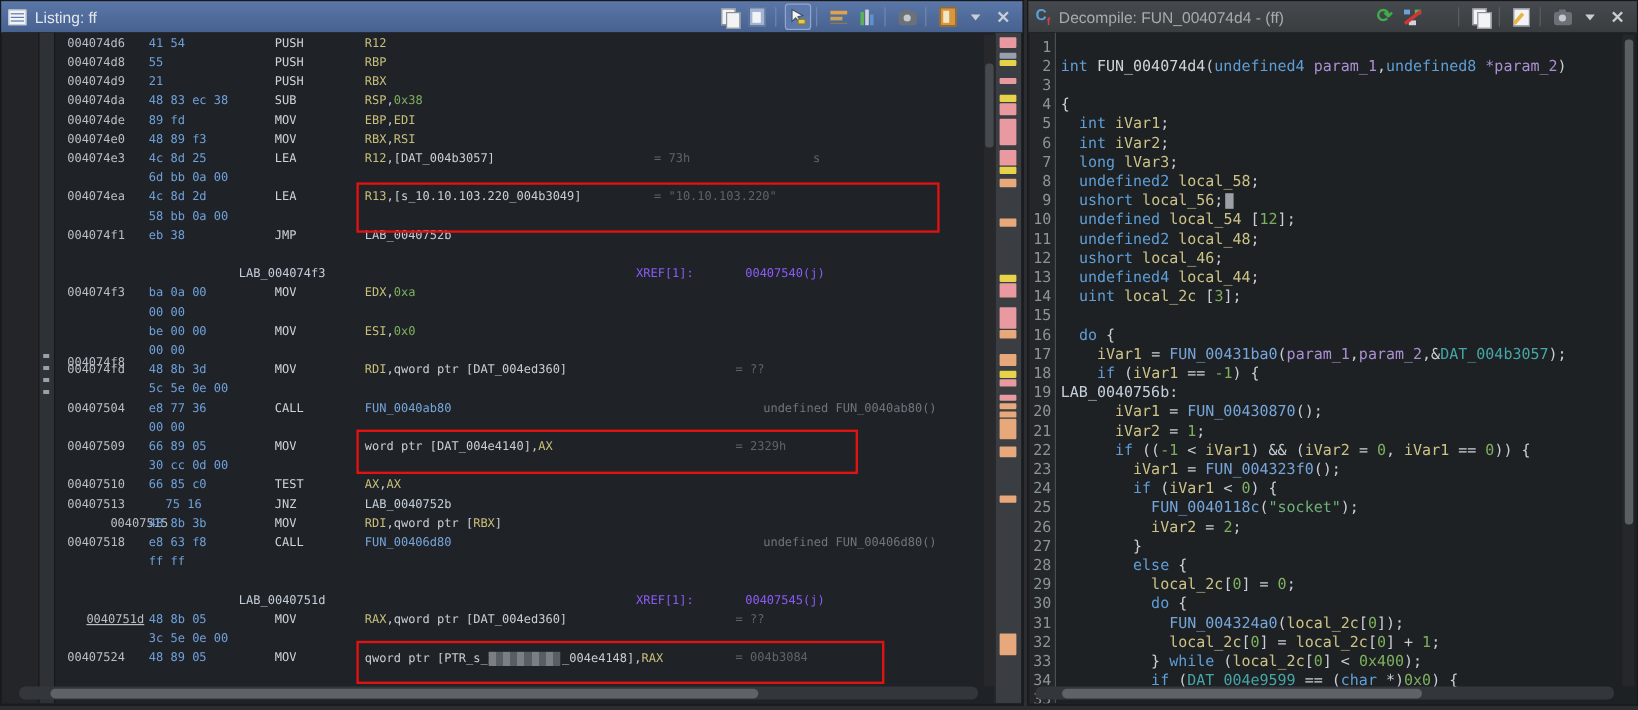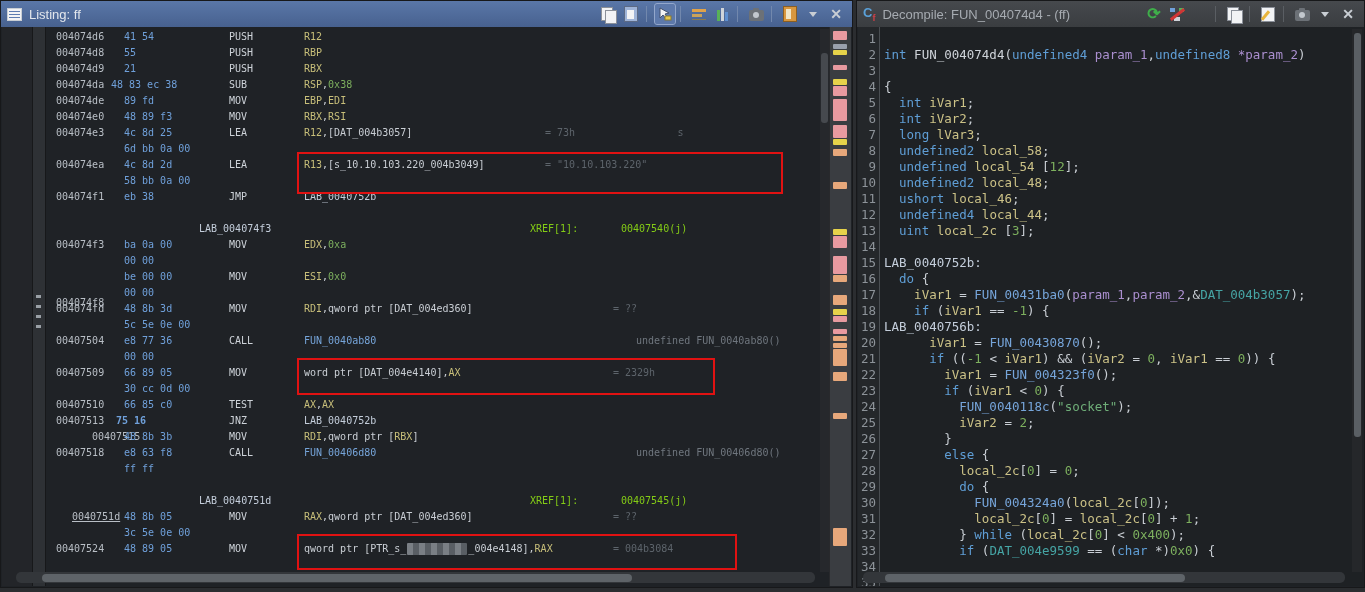--- a/index.html
+++ b/index.html
@@ -66,21 +66,21 @@
   #left-margin{position:absolute;left:0;top:0;bottom:0;width:30px;background:#232529;border-right:1px solid #17181a;}
   #left-splitter{position:absolute;left:31px;top:0;bottom:0;width:12px;background:#2e3135;border-right:1px solid #17181a;}
   #splitter-dots{position:absolute;left:3px;top:268px;width:5px;height:34px;
      background:repeating-linear-gradient(#9aa0a6 0 3px,transparent 3px 10px);}
   #listing{position:absolute;left:54px;top:4px;right:34px;font-family:"DejaVu Sans Mono",monospace;font-size:10px;}
   .lst-line{position:relative;height:16px;}
   .pos{position:absolute;top:0;white-space:pre;}
   .t-a{color:#b9bfc6;} .t-b{color:#6fa0da;} .t-m{color:#ced3d9;}
   .t-r{color:#c8bf7a;} .t-n{color:#7db05e;} .t-p{color:#c9ced4;}
   .t-l{color:#c4cedb;} .t-f{color:#76a5da;} .t-c{color:#5d646b;}
-  .t-u{color:#6f767e;} .t-x{color:#84cc16;}
+  .t-u{color:#6f767e;} .t-x{color:#8b5cf6;}
   .t-cen{display:inline-block;width:60px;height:12px;vertical-align:middle;margin:0 1px;border-radius:1px;
      background:repeating-linear-gradient(90deg,#7a7f85 0 6px,#595e64 6px 12px),
                 repeating-linear-gradient(rgba(255,255,255,.18) 0 4px,rgba(0,0,0,.22) 4px 8px);}
 
   
   #lst-vscroll{position:absolute;right:22px;top:2px;bottom:14px;width:9px;background:#26282c;}
   #lst-vthumb{position:absolute;left:1px;top:24px;width:7px;height:70px;background:#46494e;border-radius:3px;}
   #marker-bar{position:absolute;right:0;top:0;bottom:0;width:21px;background:#3a3d41;border-left:1px solid #28292c;}
   .mk{position:absolute;left:3px;width:14px;border-radius:1px;}
   .mk-pink{background:#e89aa0;} .mk-yellow{background:#e6d34a;} .mk-orange{background:#e7a87b;} .mk-gray{background:#99a0ad;}
@@ -176,21 +176,21 @@
           <span class="pos " style="left: 248px;"><span class="t-r">RBP</span></span>
         </div>
         <div class="lst-line">
           <span class="pos t-a" style="left: 0px;">004074d9</span>
           <span class="pos t-b" style="left: 68px;">21</span>
           <span class="pos t-m" style="left: 173px;">PUSH</span>
           <span class="pos " style="left: 248px;"><span class="t-r">RBX</span></span>
         </div>
         <div class="lst-line">
           <span class="pos t-a" style="left: 0px;">004074da</span>
-          <span class="pos t-b" style="left: 55px; text-align: center;">48 83 ec 38</span>
+          <span class="pos t-b" style="left: 68px; text-align: center;">48 83 ec 38</span>
           <span class="pos t-m" style="left: 173px;">SUB</span>
           <span class="pos " style="left: 248px;"><span class="t-r">RSP</span><span class="t-p">,</span><span class="t-n">0x38</span></span>
         </div>
         <div class="lst-line">
           <span class="pos t-a" style="left: 0px;">004074de</span>
           <span class="pos t-b" style="left: 68px;">89 fd</span>
           <span class="pos t-m" style="left: 173px;">MOV</span>
           <span class="pos " style="left: 248px;"><span class="t-r">EBP</span><span class="t-p">,</span><span class="t-r">EDI</span></span>
         </div>
         <div class="lst-line">
@@ -280,21 +280,21 @@
           <span class="pos t-b" style="left: 68px;">30 cc 0d 00</span>
         </div>
         <div class="lst-line">
           <span class="pos t-a" style="left: 0px;">00407510</span>
           <span class="pos t-b" style="left: 68px;">66 85 c0</span>
           <span class="pos t-m" style="left: 173px;">TEST</span>
           <span class="pos " style="left: 248px;"><span class="t-r">AX</span><span class="t-p">,</span><span class="t-r">AX</span></span>
         </div>
         <div class="lst-line">
           <span class="pos t-a" style="left: 0px;">00407513</span>
-          <span class="pos t-b" style="left: 60px; font-weight: bold;">75 16</span>
+          <span class="pos t-b" style="left: 82px;">75 16</span>
           <span class="pos t-m" style="left: 173px;">JNZ</span>
           <span class="pos " style="left: 248px;"><span class="t-l">LAB_0040752b</span></span>
         </div>
         <div class="lst-line">
           <span class="pos t-a" style="left: 0px; margin-left: 36px;">00407515</span>
           <span class="pos t-b" style="left: 68px;">48 8b 3b</span>
           <span class="pos t-m" style="left: 173px;">MOV</span>
           <span class="pos " style="left: 248px;"><span class="t-r">RDI</span><span class="t-p">,qword ptr [</span><span class="t-r">RBX</span><span class="t-p">]</span></span>
         </div>
         <div class="lst-line">
@@ -450,32 +450,33 @@
       </div>
     <div id="code">
         <div class="code-line"></div>
         <div class="code-line"><span class="t-k">int </span><span class="t-fd">FUN_004074d4</span><span class="t-p">(</span><span class="t-k">undefined4 </span><span class="t-pm">param_1</span><span class="t-p">,</span><span class="t-k">undefined8 </span><span class="t-pm">*param_2</span><span class="t-p">)</span></div>
         <div class="code-line"></div>
         <div class="code-line"><span class="t-p">{</span></div>
         <div class="code-line"><span class="t-p">  </span><span class="t-k">int </span><span class="t-v">iVar1</span><span class="t-p">;</span></div>
         <div class="code-line"><span class="t-p">  </span><span class="t-k">int </span><span class="t-v">iVar2</span><span class="t-p">;</span></div>
         <div class="code-line"><span class="t-p">  </span><span class="t-k">long </span><span class="t-v">lVar3</span><span class="t-p">;</span></div>
         <div class="code-line"><span class="t-p">  </span><span class="t-k">undefined2 </span><span class="t-v">local_58</span><span class="t-p">;</span></div>
+        <div class="code-line"><span class="t-p">  </span><span class="t-k">ushort </span><span class="t-v">local_56</span><span class="t-p">;</span><span class="t-cur"></span></div>
         <div class="code-line"><span class="t-p">  </span><span class="t-k">undefined </span><span class="t-v">local_54</span><span class="t-p"> [</span><span class="t-n">12</span><span class="t-p">];</span></div>
         <div class="code-line"><span class="t-p">  </span><span class="t-k">undefined2 </span><span class="t-v">local_48</span><span class="t-p">;</span></div>
         <div class="code-line"><span class="t-p">  </span><span class="t-k">ushort </span><span class="t-v">local_46</span><span class="t-p">;</span></div>
         <div class="code-line"><span class="t-p">  </span><span class="t-k">undefined4 </span><span class="t-v">local_44</span><span class="t-p">;</span></div>
         <div class="code-line"><span class="t-p">  </span><span class="t-k">uint </span><span class="t-v">local_2c</span><span class="t-p"> [</span><span class="t-n">3</span><span class="t-p">];</span></div>
         <div class="code-line"></div>
-        <div class="code-line"><span class="t-l">LAB_0040752b:</span></div>
         <div class="code-line"><span class="t-p">  </span><span class="t-k">do</span><span class="t-p"> {</span></div>
         <div class="code-line"><span class="t-p">    </span><span class="t-v">iVar1</span><span class="t-p"> = </span><span class="t-f">FUN_00431ba0</span><span class="t-p">(</span><span class="t-pm">param_1</span><span class="t-p">,</span><span class="t-pm">param_2</span><span class="t-p">,&amp;</span><span class="t-d">DAT_004b3057</span><span class="t-p">);</span></div>
         <div class="code-line"><span class="t-p">    </span><span class="t-k">if</span><span class="t-p"> (</span><span class="t-v">iVar1</span><span class="t-p"> == </span><span class="t-n">-1</span><span class="t-p">) {</span></div>
         <div class="code-line"><span class="t-l">LAB_0040756b:</span></div>
         <div class="code-line"><span class="t-p">      </span><span class="t-v">iVar1</span><span class="t-p"> = </span><span class="t-f">FUN_00430870</span><span class="t-p">();</span></div>
+        <div class="code-line"><span class="t-p">      </span><span class="t-v">iVar2</span><span class="t-p"> = </span><span class="t-n">1</span><span class="t-p">;</span></div>
         <div class="code-line"><span class="t-p">      </span><span class="t-k">if</span><span class="t-p"> ((</span><span class="t-n">-1</span><span class="t-p"> &lt; </span><span class="t-v">iVar1</span><span class="t-p">) &amp;&amp; (</span><span class="t-v">iVar2</span><span class="t-p"> = </span><span class="t-n">0</span><span class="t-p">, </span><span class="t-v">iVar1</span><span class="t-p"> == </span><span class="t-n">0</span><span class="t-p">)) {</span></div>
         <div class="code-line"><span class="t-p">        </span><span class="t-v">iVar1</span><span class="t-p"> = </span><span class="t-f">FUN_004323f0</span><span class="t-p">();</span></div>
         <div class="code-line"><span class="t-p">        </span><span class="t-k">if</span><span class="t-p"> (</span><span class="t-v">iVar1</span><span class="t-p"> &lt; </span><span class="t-n">0</span><span class="t-p">) {</span></div>
         <div class="code-line"><span class="t-p">          </span><span class="t-f">FUN_0040118c</span><span class="t-p">(</span><span class="t-st">"socket"</span><span class="t-p">);</span></div>
         <div class="code-line"><span class="t-p">          </span><span class="t-v">iVar2</span><span class="t-p"> = </span><span class="t-n">2</span><span class="t-p">;</span></div>
         <div class="code-line"><span class="t-p">        }</span></div>
         <div class="code-line"><span class="t-p">        </span><span class="t-k">else</span><span class="t-p"> {</span></div>
         <div class="code-line"><span class="t-p">          </span><span class="t-v">local_2c</span><span class="t-p">[</span><span class="t-n">0</span><span class="t-p">] = </span><span class="t-n">0</span><span class="t-p">;</span></div>
         <div class="code-line"><span class="t-p">          </span><span class="t-k">do</span><span class="t-p"> {</span></div>
         <div class="code-line"><span class="t-p">            </span><span class="t-f">FUN_004324a0</span><span class="t-p">(</span><span class="t-v">local_2c</span><span class="t-p">[</span><span class="t-n">0</span><span class="t-p">]);</span></div>

